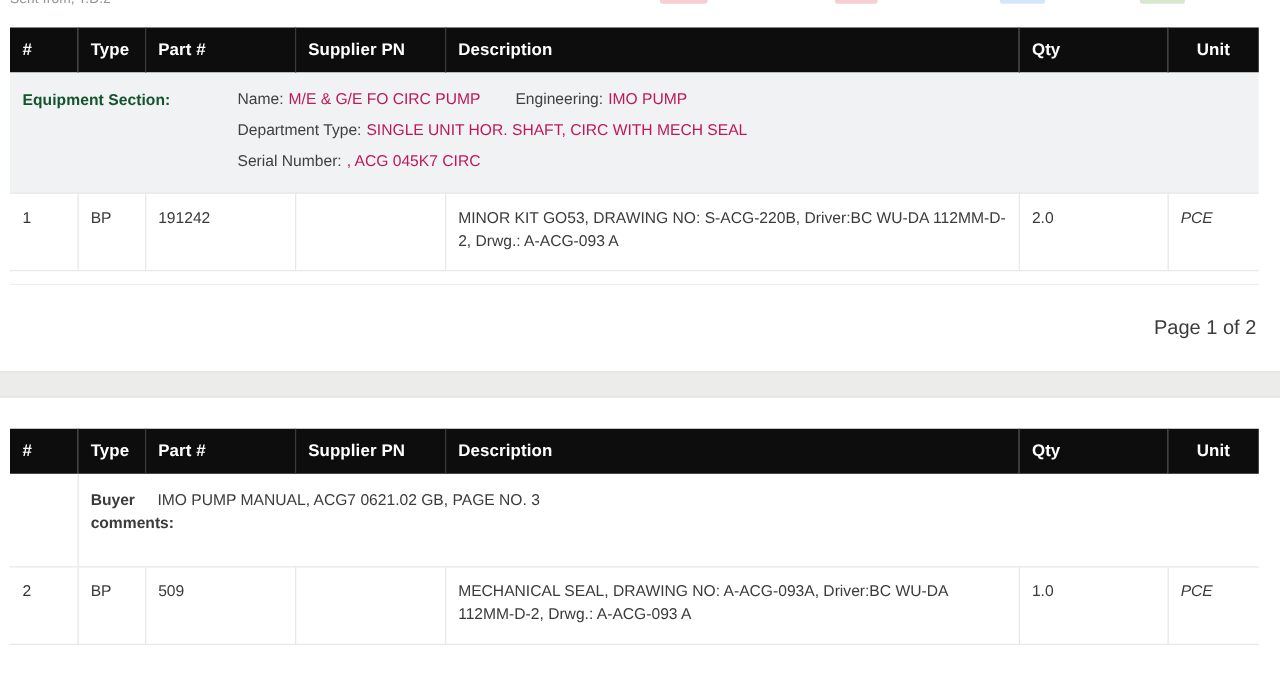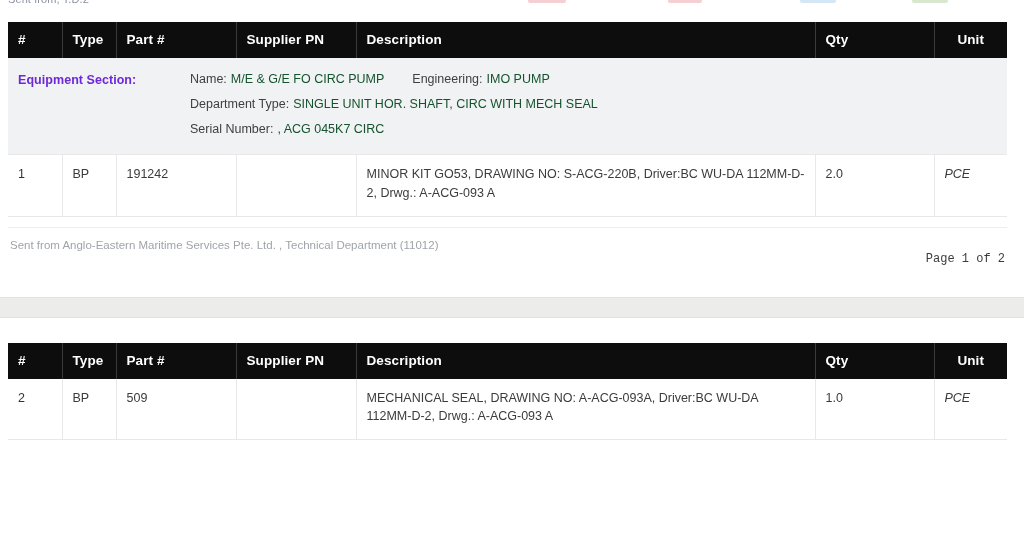--- a/index.html
+++ b/index.html
@@ -109,39 +109,39 @@
     border-left: none !important;
     border-right: none !important;
   }
   .equip-wrap {
     display: flex;
     align-items: flex-start;
   }
   .equip-title {
     font-weight: bold;
     font-size: 12.5px;
-    color: #6d28d9;
+    color: #14532d;
     width: 172px;
     flex: 0 0 172px;
     padding-top: 1px;
     letter-spacing: .05px;
   }
   .equip-fields { flex: 1 1 auto; }
   .equip-line {
     margin-bottom: 7px;
     font-size: 12.5px;
     white-space: nowrap;
   }
   .equip-line:last-child { margin-bottom: 0; }
   .equip-label {
     color: #404040;
     font-weight: normal;
   }
   .equip-value {
-    color: #14532d;
+    color: #be185d;
     margin-left: 4px;
   }
   .equip-gap { display: inline-block; width: 28px; }
 
   
   .bc-num {
     border-left: none !important;
     border-right: 1px solid #e8e8ea !important;
   }
   .bc-label-cell {
@@ -173,25 +173,24 @@
     display: flex;
     justify-content: space-between;
     align-items: flex-start;
     color: #a0a4aa;
     font-size: 11.5px;
     line-height: 1.6;
   }
   .footer-left { padding-left: 2px; }
   .footer-right {
     color: #3b3b3b;
-    font-size: 12px;
+    font-size: 16px;
     padding-top: 14px;
     padding-right: 2px;
     white-space: nowrap;
-    font-family: Liberation Mono, monospace;
   }
   .page-sep {
     position: absolute;
     left: 0;
     width: 1024px;
     height: 21px;
     background: #ececea;
     border-top: 1px solid #e2e2e0;
     border-bottom: 1px solid #e2e2e0;
     box-sizing: border-box;
@@ -261,21 +260,20 @@
             <td></td>
             <td>MINOR KIT GO53, DRAWING NO: S-ACG-220B, Driver:BC WU-DA 112MM-D-2, Drwg.: A-ACG-093 A</td>
             <td>2.0</td>
             <td class="col-unit">PCE</td>
           </tr>
         </tbody>
       </table>
 
       <div class="footer">
         <div class="footer-left">
-          <div>Sent from Anglo-Eastern Maritime Services Pte. Ltd. , Technical Department (11012)</div>
         </div>
         <div class="footer-right">Page 1 of 2</div>
       </div>
     </div>
   </div>
 
   <div class="page-sep" style="top:297px;"></div>
 
   <div class="sheet" style="top:343px;">
     <div class="sheet-inner">
@@ -295,20 +293,26 @@
             <th>Type</th>
             <th>Part #</th>
             <th>Supplier PN</th>
             <th>Description</th>
             <th>Qty</th>
             <th>Unit</th>
           </tr>
         </thead>
         <tbody>
 
+          <tr>
+            <td class="bc-num"></td>
+            <td class="bc-label-cell">Buyer comments:</td>
+            <td class="bc-text-cell" colspan="4">IMO PUMP MANUAL, ACG7 0621.02 GB, PAGE NO. 3</td>
+            <td class="bc-blank-last"></td>
+          </tr>
 
           <tr class="data-row">
             <td class="col-num">2</td>
             <td>BP</td>
             <td>509</td>
             <td></td>
             <td>MECHANICAL SEAL, DRAWING NO: A-ACG-093A, Driver:BC WU-DA 112MM-D-2, Drwg.: A-ACG-093 A</td>
             <td>1.0</td>
             <td class="col-unit">PCE</td>
           </tr>

